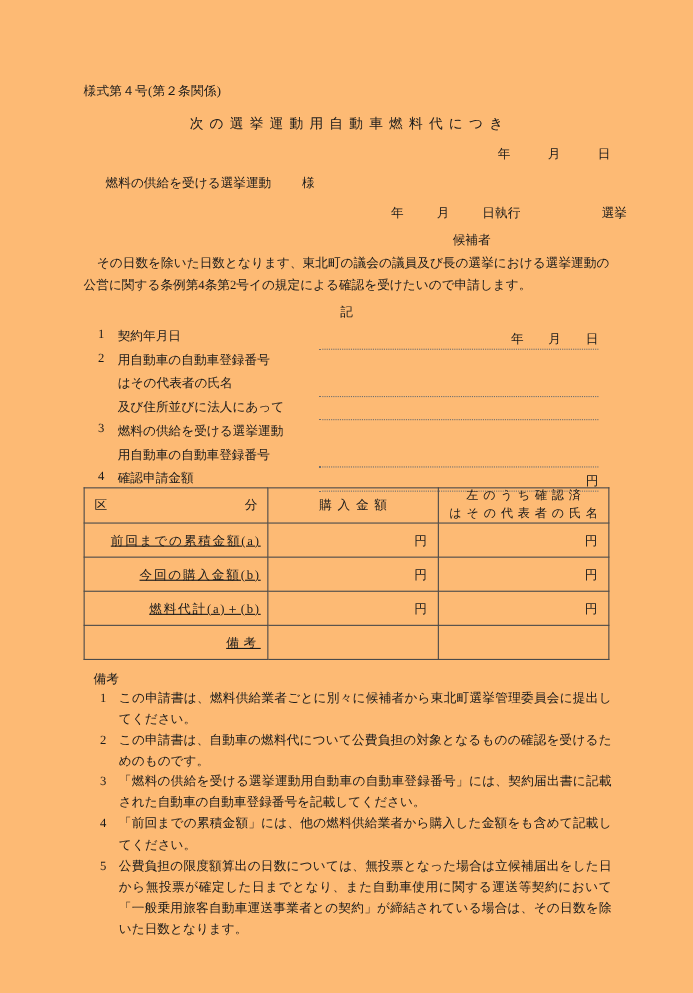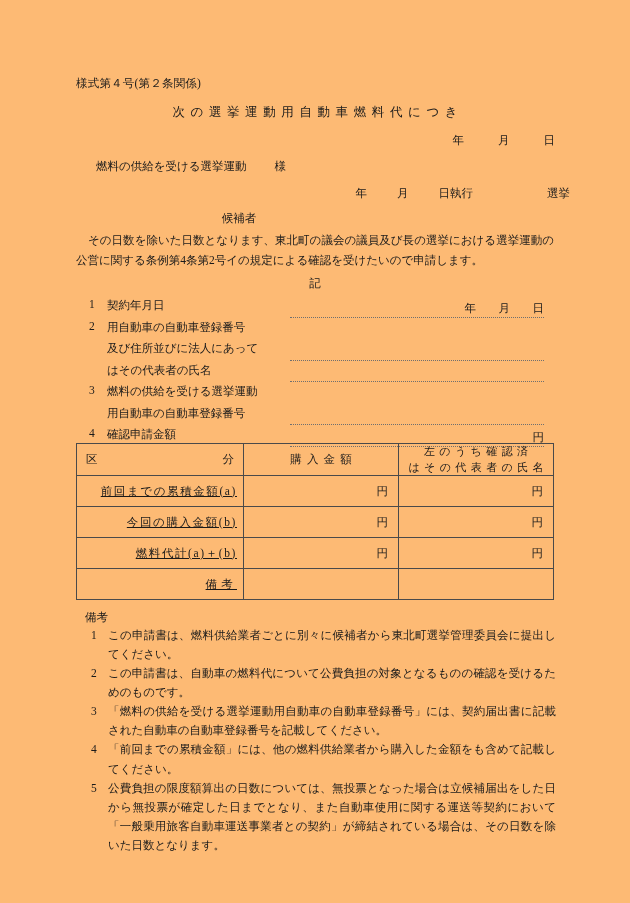--- a/index.html
+++ b/index.html
@@ -53,23 +53,23 @@
   .addressee .gap { display: inline-block; width: 28px; }
   .exec-line {
     left: 0; top: 186px;
     width: 570px;
     text-align: right;
     font-size: 11.5px;
   }
   .exec-line .sp { display: inline-block; width: 30px; }
   .exec-line .sp2 { display: inline-block; width: 74px; }
   .candidate {
-    left: 16px; top: 211px;
+    left: 0; top: 211px;
     width: 446px;
-    text-align: center;
+    text-align: right;
     font-size: 11.5px;
   }
 
   
   .body-para {
     left: 76px; top: 231px;
     width: 478px;
     font-size: 11.5px;
     line-height: 1.72;
     text-align: justify;
@@ -251,27 +251,27 @@
       <span class="leader-units"><span class="u">年</span><span class="u">月</span><span class="u">日</span></span>
     </div>
 
     <div class="entry-row">
       <span class="entry-num">2</span>
       <span class="entry-label">用自動車の自動車登録番号</span>
     </div>
 
     <div class="entry-row">
       <span class="entry-num"></span>
+      <span class="entry-label">はその代表者の氏名</span>
+      <span class="leader"></span>
+    </div>
+
+    <div class="entry-row">
+      <span class="entry-num"></span>
       <span class="entry-label">及び住所並びに法人にあって</span>
-      <span class="leader"></span>
-    </div>
-
-    <div class="entry-row">
-      <span class="entry-num"></span>
-      <span class="entry-label">はその代表者の氏名</span>
       <span class="leader"></span>
     </div>
 
     <div class="entry-row">
       <span class="entry-num">3</span>
       <span class="entry-label">燃料の供給を受ける選挙運動</span>
     </div>
 
     <div class="entry-row">
       <span class="entry-num"></span>

